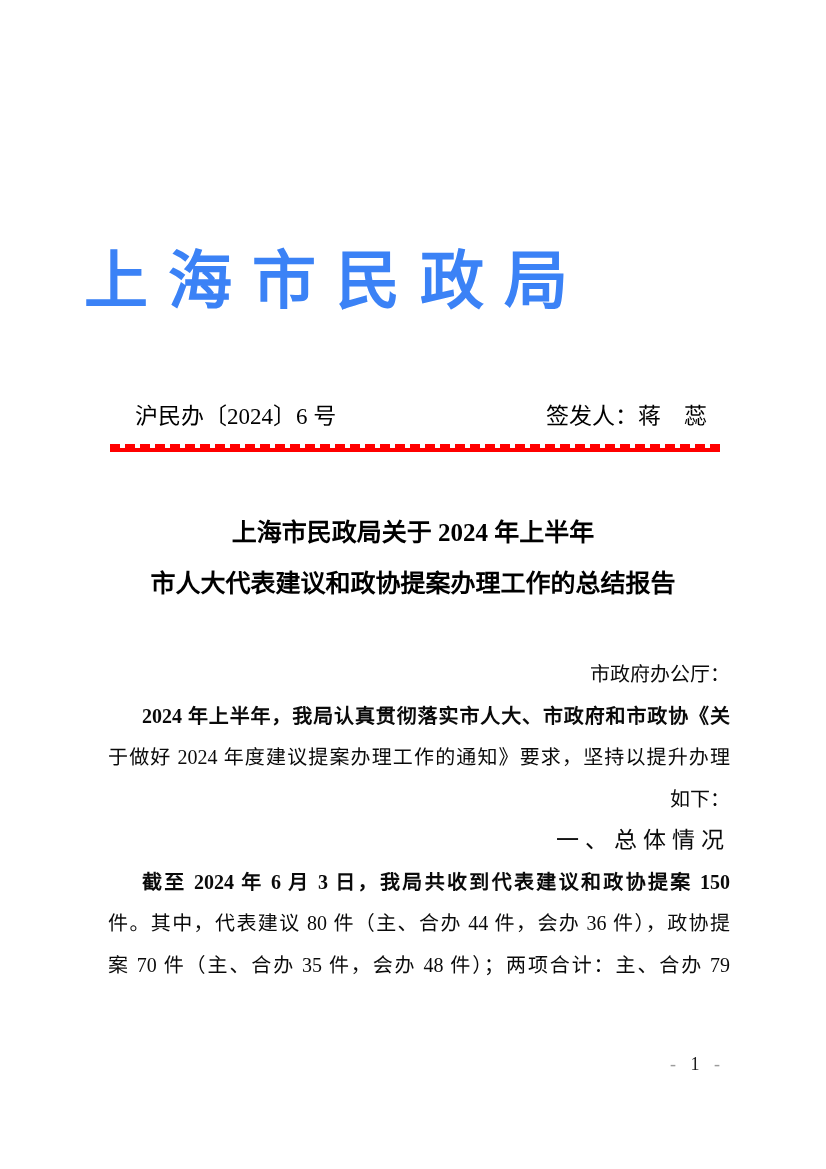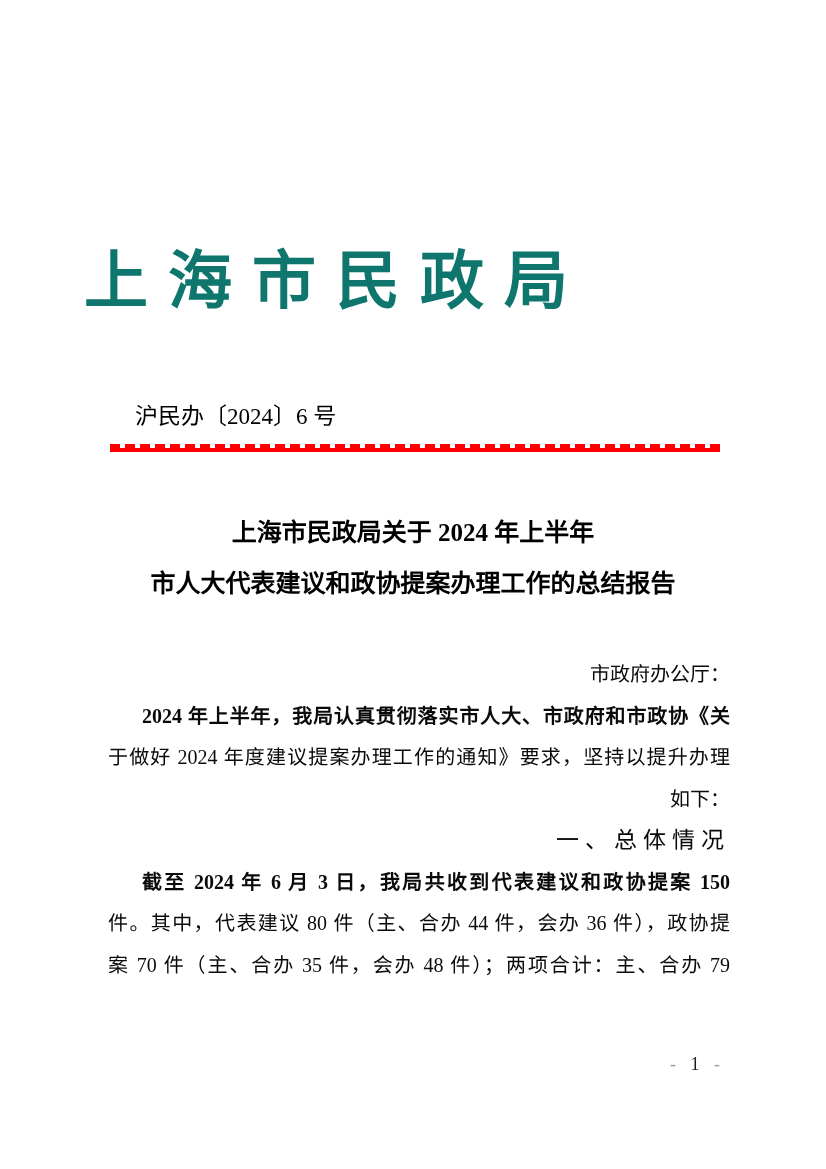--- a/index.html
+++ b/index.html
@@ -17,21 +17,21 @@
     font-family: "Liberation Serif", "DejaVu Serif", serif;
     color: #000000;
   }
   
   .masthead {
     position: absolute;
     top: 248px;
     left: 0;
     width: 654px;
     text-align: center;
-    color: #0f766e;
+    color: #3b82f6;
     font-weight: bold;
     font-size: 64px;
     line-height: 68px;
     letter-spacing: 2px;
     white-space: nowrap;
   }
   
   .docinfo {
     position: absolute;
     top: 402px;
@@ -106,20 +106,21 @@
 </style>
 </head>
 <body>
 
 <div class="page">
 
   <div class="masthead">上 海 市 民 政 局</div>
 
   <div class="docinfo">
     <span>沪民办〔2024〕6 号</span>
+    <span>签发人：蒋　蕊</span>
   </div>
 
   <div class="redline"></div>
 
   <div class="doc-title">
     <div>上海市民政局关于 2024 年上半年</div>
     <div>市人大代表建议和政协提案办理工作的总结报告</div>
   </div>
 
   <div class="bodytext">

